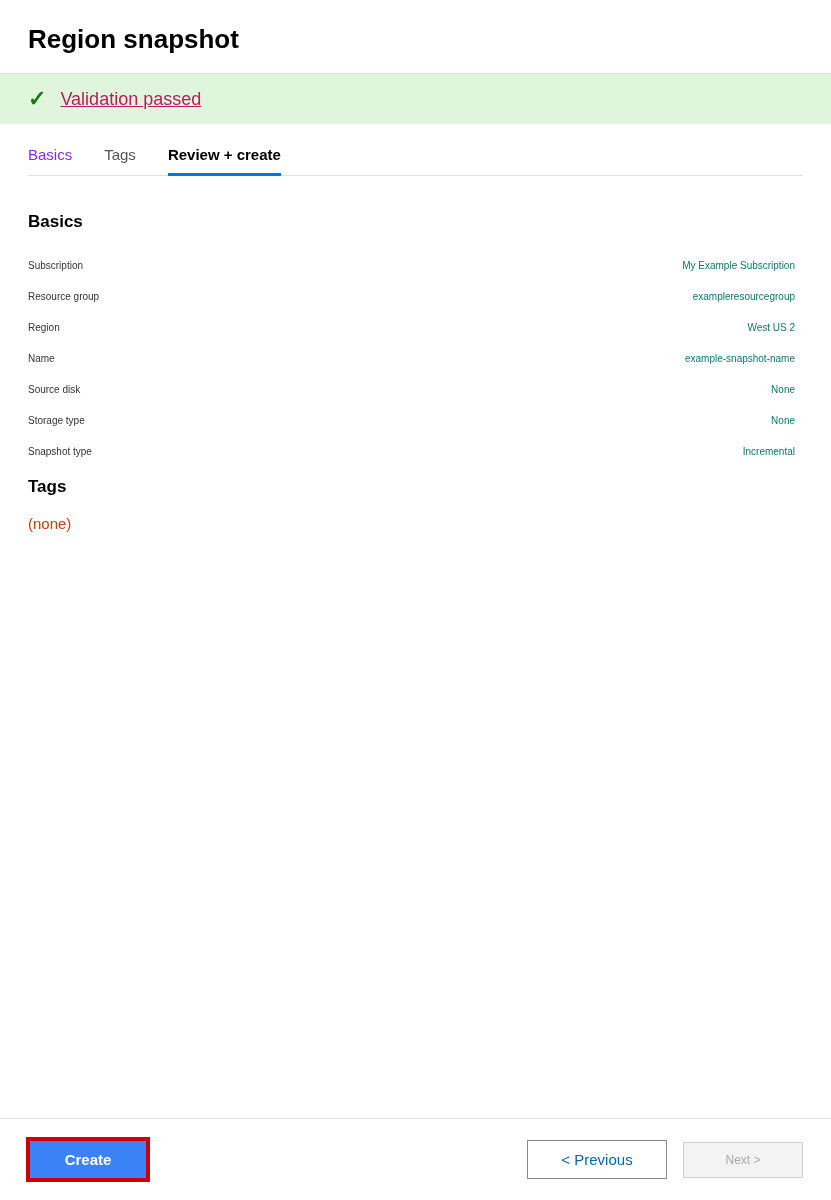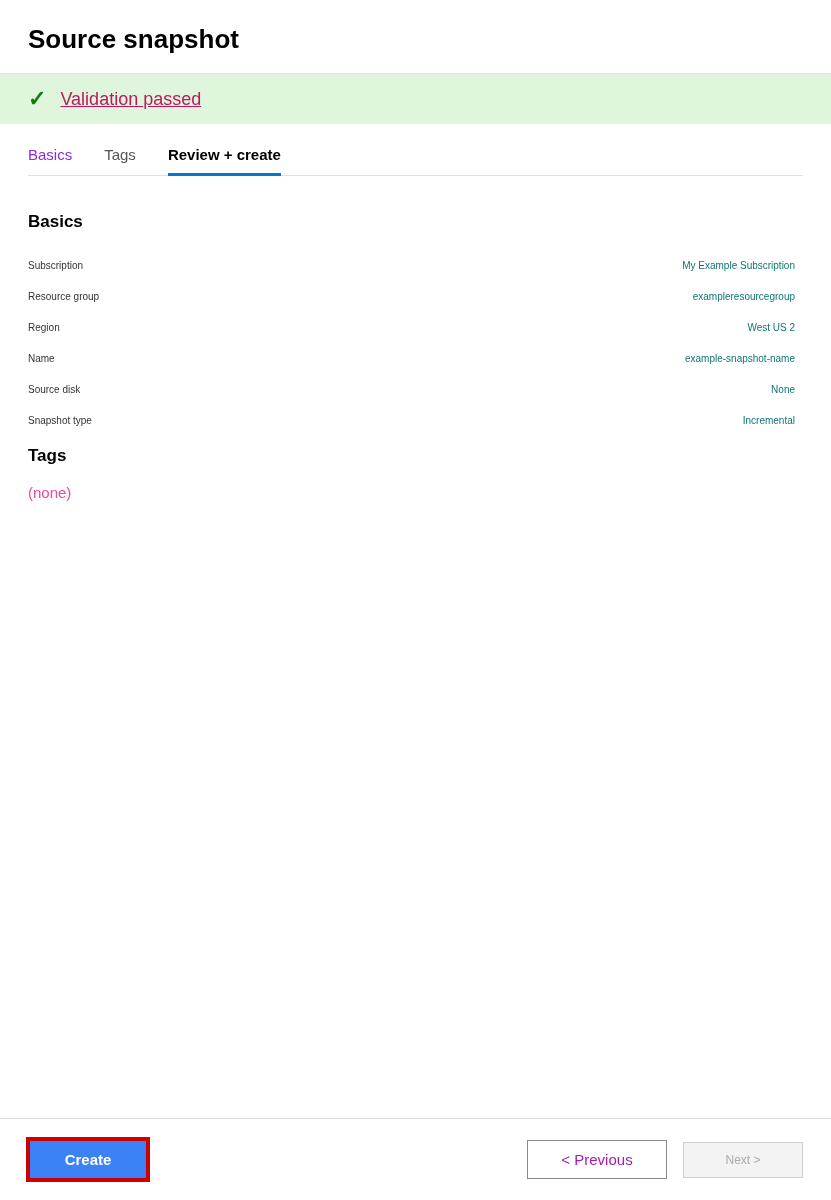--- a/index.html
+++ b/index.html
@@ -123,21 +123,21 @@
       text-align: right;
       padding-right: 8px;
     }
 
     .tags-section {
       margin-top: 10px;
     }
 
     .tags-none {
       font-size: 15px;
-      color: #ec4899;
+      color: #c2410c;
       margin-top: 10px;
     }
 
     .footer {
       border-top: 1px solid #e0e0e0;
       padding: 20px 28px;
       display: flex;
       align-items: center;
       gap: 16px;
     }
@@ -154,21 +154,21 @@
       outline: 2px solid #cc0000;
       outline-offset: 0px;
     }
 
     .footer-spacer {
       flex: 1;
     }
 
     .btn-previous {
       background: #fff;
-      color: #a21caf;
+      color: #0369a1;
       border: 1px solid #8a8a8a;
       padding: 10px 28px;
       font-size: 15px;
       cursor: pointer;
       min-width: 140px;
     }
 
     .btn-next {
       background: #f3f3f3;
       color: #aaa;
@@ -178,21 +178,21 @@
       cursor: not-allowed;
       min-width: 120px;
     }
   </style>
 </head>
 <body>
 
 <div class="page-container">
 
   <div class="header">
-    <h1 class="page-title">Source snapshot</h1>
+    <h1 class="page-title">Region snapshot</h1>
   </div>
 
   <div class="validation-banner">
     <span class="check-icon">✓</span>
     <span class="validation-text">Validation passed</span>
   </div>
 
   <div class="tabs-section">
     <div class="tabs">
       <div class="tab purple">Basics</div>
@@ -221,20 +221,24 @@
         </tr>
         <tr>
           <td>Name</td>
           <td>example-snapshot-name</td>
         </tr>
         <tr>
           <td>Source disk</td>
           <td>None</td>
         </tr>
         <tr>
+          <td>Storage type</td>
+          <td>None</td>
+        </tr>
+        <tr>
           <td>Snapshot type</td>
           <td>Incremental</td>
         </tr>
       </tbody>
     </table>
 
     <div class="tags-section">
       <div class="section-heading">Tags</div>
       <div class="tags-none">(none)</div>
     </div>

